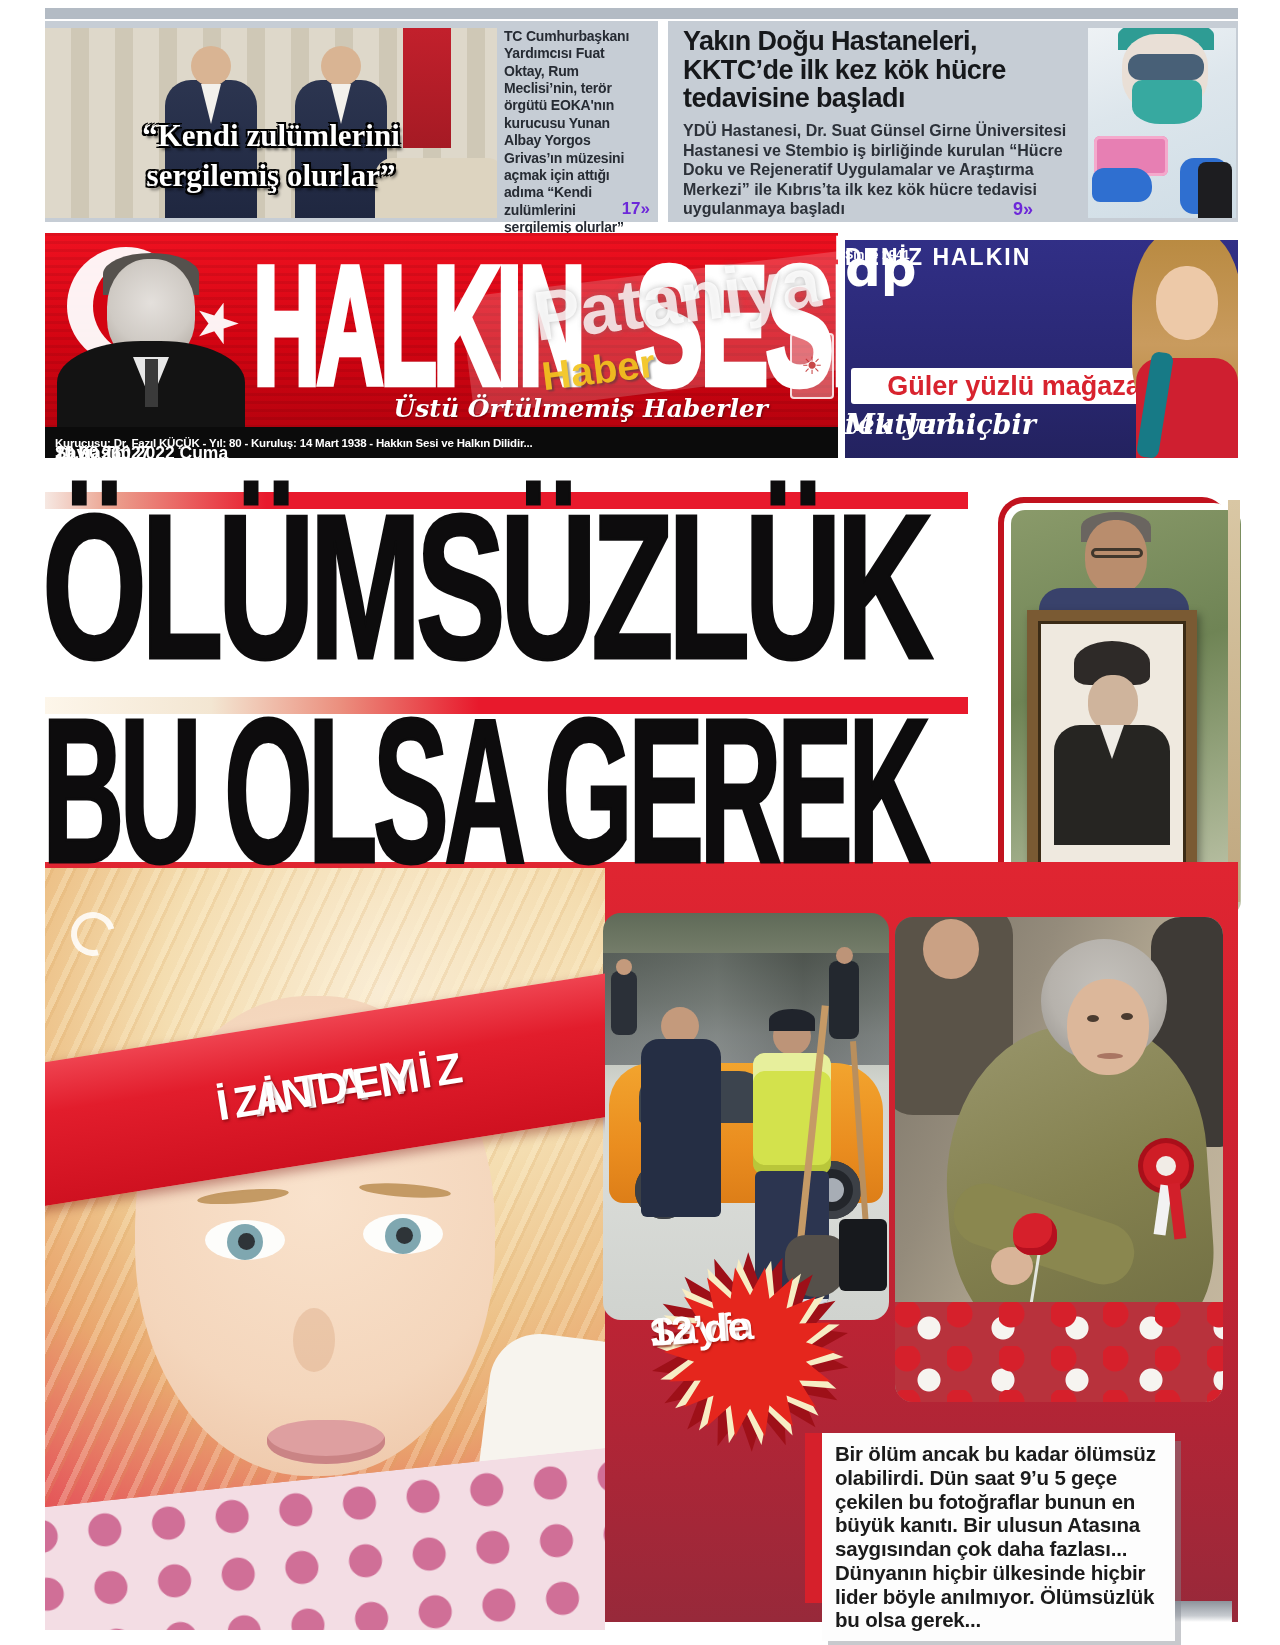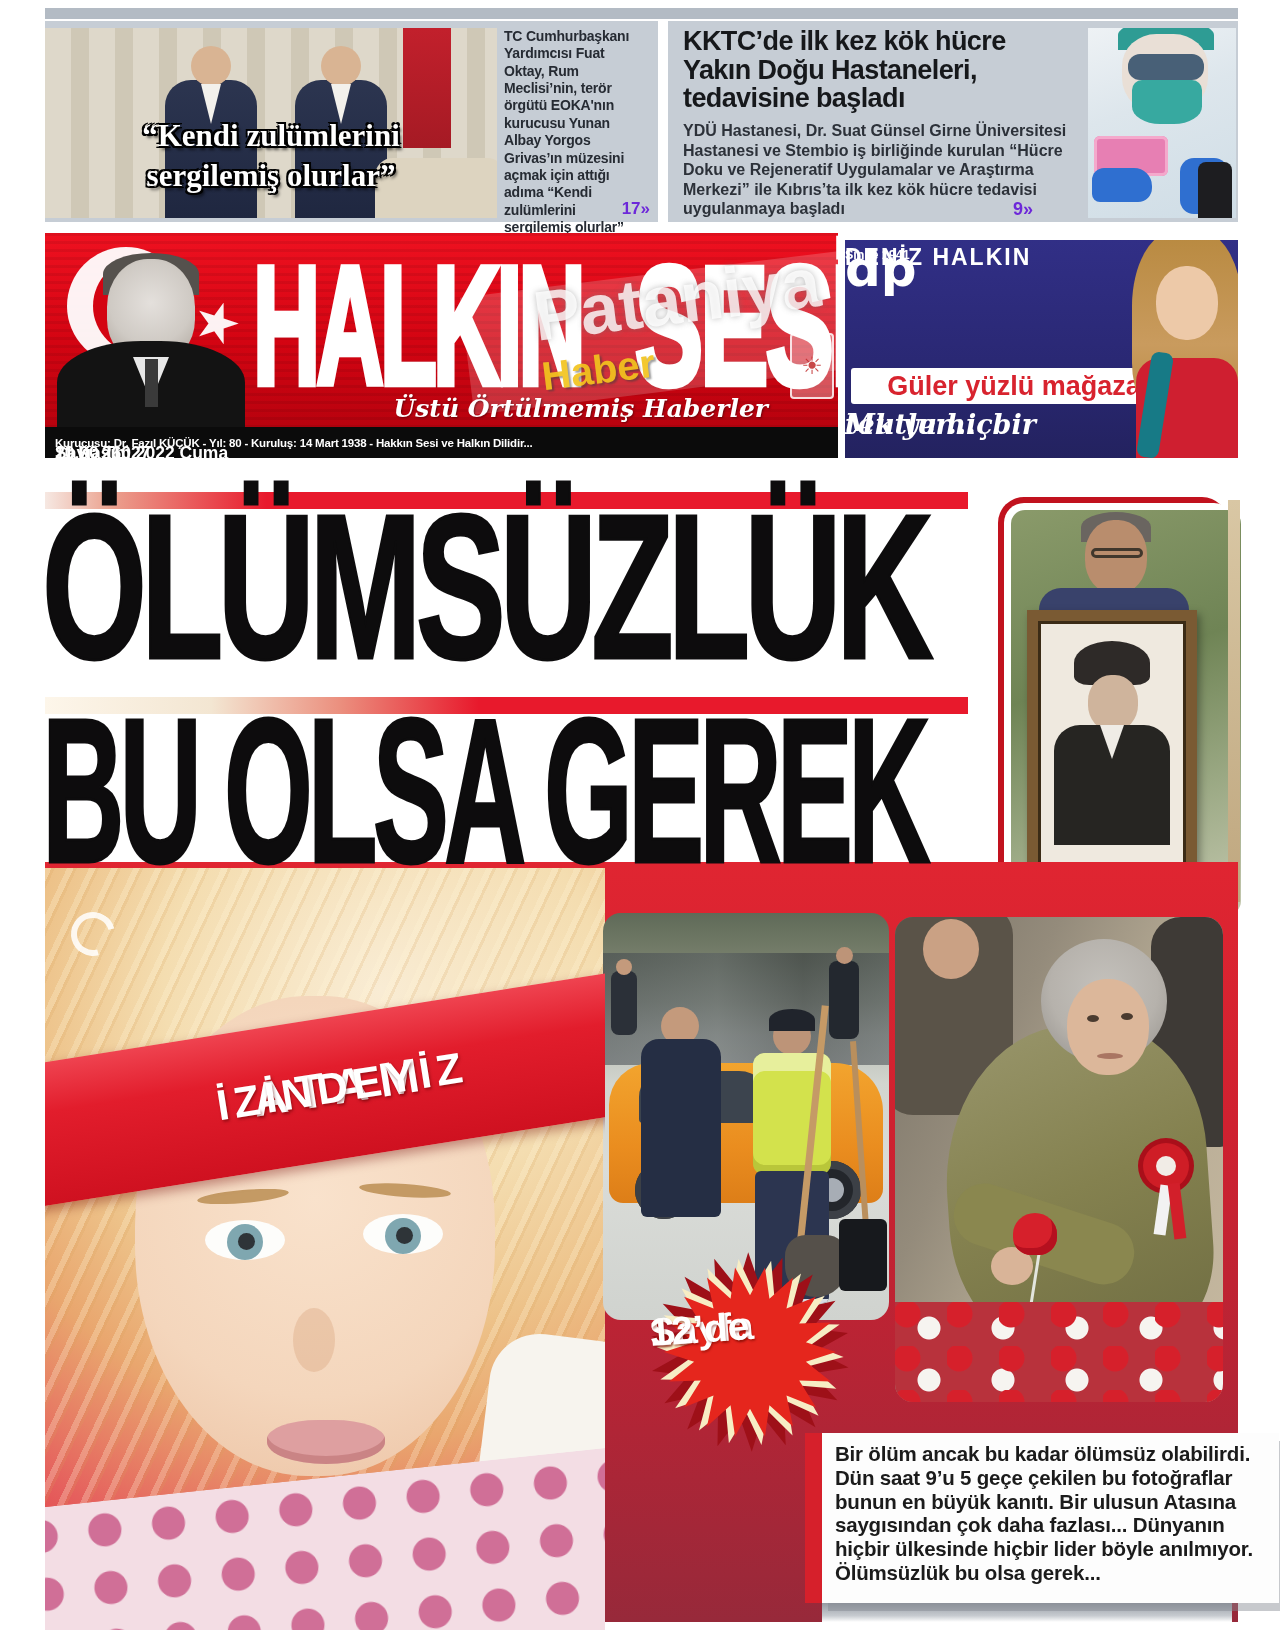--- a/index.html
+++ b/index.html
@@ -232,21 +232,21 @@
   .starburst{left:648px;top:1266px;width:204px;height:172px;z-index:30;}
   .starburst svg{position:absolute;left:0;top:0;overflow:visible;}
   .sb-text{left:0;top:40px;width:100%;text-align:center;transform:rotate(-4deg);color:#fff;
     font-weight:bold;text-shadow:1px 2px 2px rgba(120,10,0,.45);z-index:2;}
   .sb-text span{position:static;display:block;}
   .sb1{font-size:39px;line-height:1.05;}
   .sb2{font-size:39px;line-height:1.0;}
 
   
   .caption-bar{left:805px;top:1433px;width:17px;height:170px;background:#d6202b;z-index:3;}
-  .caption-box{left:822px;top:1433px;width:457px;min-height:170px;background:#fdfdfd;padding:9px 13px;
+  .caption-box{left:822px;top:1433px;width:353px;min-height:170px;background:#fdfdfd;padding:9px 13px;
     font-size:20.5px;font-weight:bold;color:#1b1b1b;line-height:1.16;letter-spacing:-.2px;
     box-shadow:6px 8px 0 rgba(130,136,144,.45);z-index:3;}
 </style>
 </head>
 <body>
 
 <div id="page">
 
   <div class="top-strip"></div>
 
@@ -268,22 +268,22 @@
       </div>
     </div>
     <div class="tl-col">
       <span class="tl-body">TC Cumhurbaşkanı Yardımcısı Fuat Oktay, Rum Meclisi’nin, terör örgütü EOKA'nın kurucusu Yunan Albay Yorgos Grivas’ın müzesini açmak için attığı adıma “Kendi zulümlerini sergilemiş olurlar” ifadesiyle tepki gösterdi</span>
     </div>
     <span class="ref tl-ref">17»</span>
   </div>
 
   <div class="box-tr">
     <div class="tr-h">
+      <span style="position:static;display:block">Yakın Doğu Hastaneleri,</span>
       <span style="position:static;display:block">KKTC’de ilk kez kök hücre</span>
-      <span style="position:static;display:block">Yakın Doğu Hastaneleri,</span>
       <span style="position:static;display:block">tedavisine başladı</span>
     </div>
     <div class="tr-body">YDÜ Hastanesi, Dr. Suat Günsel Girne Üniversitesi Hastanesi ve Stembio iş birliğinde kurulan “Hücre Doku ve Rejeneratif Uygulamalar ve Araştırma Merkezi” ile Kıbrıs’ta ilk kez kök hücre tedavisi uygulanmaya başladı</div>
     <span class="ref tr-ref">9»</span>
     <div class="tr-photo">
       <div class="sci-cap"></div>
       <div class="sci-head"></div>
       <div class="sci-goggle"></div>
       <div class="sci-mask"></div>
       <div class="sci-plate"></div>

